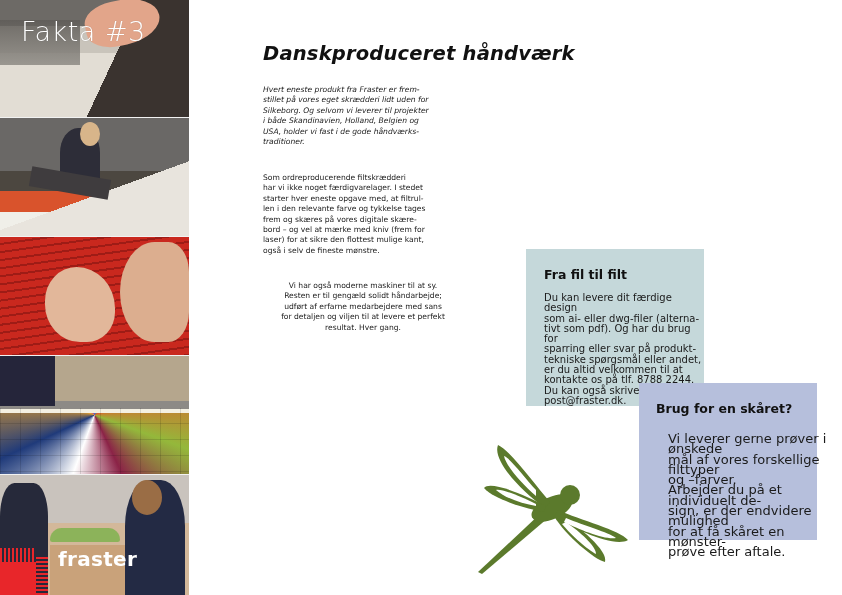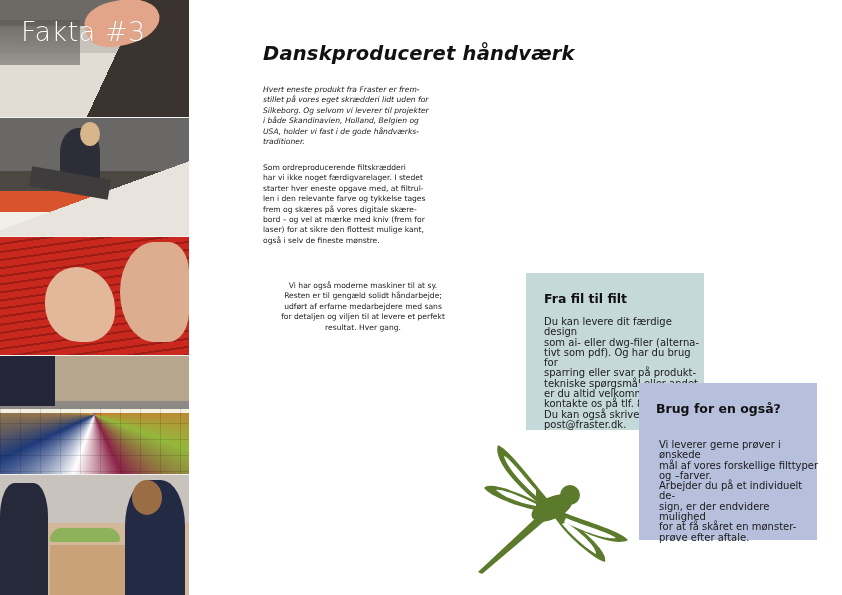--- a/index.html
+++ b/index.html
@@ -46,30 +46,30 @@
   .logo-stripes { position: absolute; left: 0; top: 0; width: 48px; height: 47px;
     background:
       linear-gradient(180deg, transparent 0 30%, #e8262a 30% 100%) 0 0/36px 47px no-repeat,
       repeating-linear-gradient(90deg, #e8262a 0 2px, transparent 2px 4px) 0 0/36px 14px no-repeat,
       repeating-linear-gradient(0deg, #e8262a 0 2px, transparent 2px 4px) 36px 8px/12px 39px no-repeat; }
   .logo-text { position: absolute; left: 58px; top: -1px; color: #ffffff; font-size: 20px; font-weight: bold; letter-spacing: 0.3px; }
 
   .main-title { position: absolute; left: 263px; top: 42px; font-size: 19.5px; font-weight: bold; color: #111; letter-spacing: 0.2px; font-style: italic; }
   .para { position: absolute; left: 263px; width: 200px; font-size: 7.6px; line-height: 10.4px; color: #1a1a1a; white-space: pre-line; }
   .para.p-a { top: 85px; font-style: italic; }
-  .para.p-b { top: 163px; }
+  .para.p-b { top: 173px; }
   .para.p-c { top: 281px; text-align: center; }
 
-  .box-file { position: absolute; left: 526px; top: 249px; width: 178px; height: 157px; background: #c5d8da; margin-top: 24px; }
+  .box-file { position: absolute; left: 526px; top: 249px; width: 178px; height: 157px; background: #c5d8da; }
   .box-file .box-title { position: absolute; left: 18px; top: 18px; font-size: 12.5px; font-weight: bold; color: #111; }
   .box-file .box-body { position: absolute; left: 18px; top: 44px; width: 160px; font-size: 10px; line-height: 10.3px; white-space: pre-line; color: #1a1a1a; }
 
   .box-sample { position: absolute; left: 639px; top: 383px; width: 178px; height: 157px; background: #b6bfdc; }
   .box-sample .box-title { position: absolute; left: 17px; top: 18px; font-size: 12.5px; font-weight: bold; color: #111; }
-  .box-sample .box-body { position: absolute; left: 20px; top: 51px; width: 160px; font-size: 10px; line-height: 10.3px; white-space: pre-line; color: #1a1a1a; margin-top: 6px; }
+  .box-sample .box-body { position: absolute; left: 29px; top: 51px; width: 160px; font-size: 13px; line-height: 10.3px; white-space: pre-line; color: #1a1a1a; }
 
   .dragonfly { position: absolute; left: 470px; top: 440px; width: 165px; height: 135px; }
 </style>
 </head>
 <body>
 
 <div class="photo-column">
   <div class="photo p1">
     <div class="machine"></div>
     <div class="hand"></div>
@@ -90,20 +90,24 @@
   <div class="photo p5">
     <div class="box"></div>
     <div class="man"></div>
     <div class="woman"></div>
     <div class="woman-head"></div>
     <div class="felt"></div>
   </div>
 
   <div class="fakta-title">Fakta #3</div>
 
+  <div class="logo">
+    <div class="logo-stripes"></div>
+    <div class="logo-text">fraster</div>
+  </div>
 </div>
 
 <h1 class="main-title">Danskproduceret håndværk</h1>
 <p class="para p-a">Hvert eneste produkt fra Fraster er frem-
 stillet på vores eget skrædderi lidt uden for
 Silkeborg. Og selvom vi leverer til projekter
 i både Skandinavien, Holland, Belgien og
 USA, holder vi fast i de gode håndværks-
 traditioner.</p>
 <p class="para p-b">Som ordreproducerende filtskrædderi
@@ -150,21 +154,21 @@
   </g>
   <g fill="#ffffff">
     <path d="M66 50 C 55 38, 40 18, 34 16 C 36 26, 52 44, 66 56 Z"></path>
     <path d="M66 64 C 50 56, 30 48, 26 50 C 35 58, 52 64, 66 66 Z"></path>
     <path d="M96 78 C 115 86, 138 92, 146 98 C 135 100, 110 90, 94 82 Z"></path>
     <path d="M92 84 C 102 96, 118 110, 126 114 C 126 106, 110 92, 96 82 Z"></path>
   </g>
 </svg>
 
 <div class="box-sample">
-  <div class="box-title">Brug for en også?</div>
+  <div class="box-title">Brug for en skåret?</div>
   <div class="box-body">Vi leverer gerne prøver i ønskede
 mål af vores forskellige filttyper
 og –farver.
 Arbejder du på et individuelt de-
 sign, er der endvidere mulighed
 for at få skåret en mønster-
 prøve efter aftale.</div>
 </div>
 
 </body></html>

